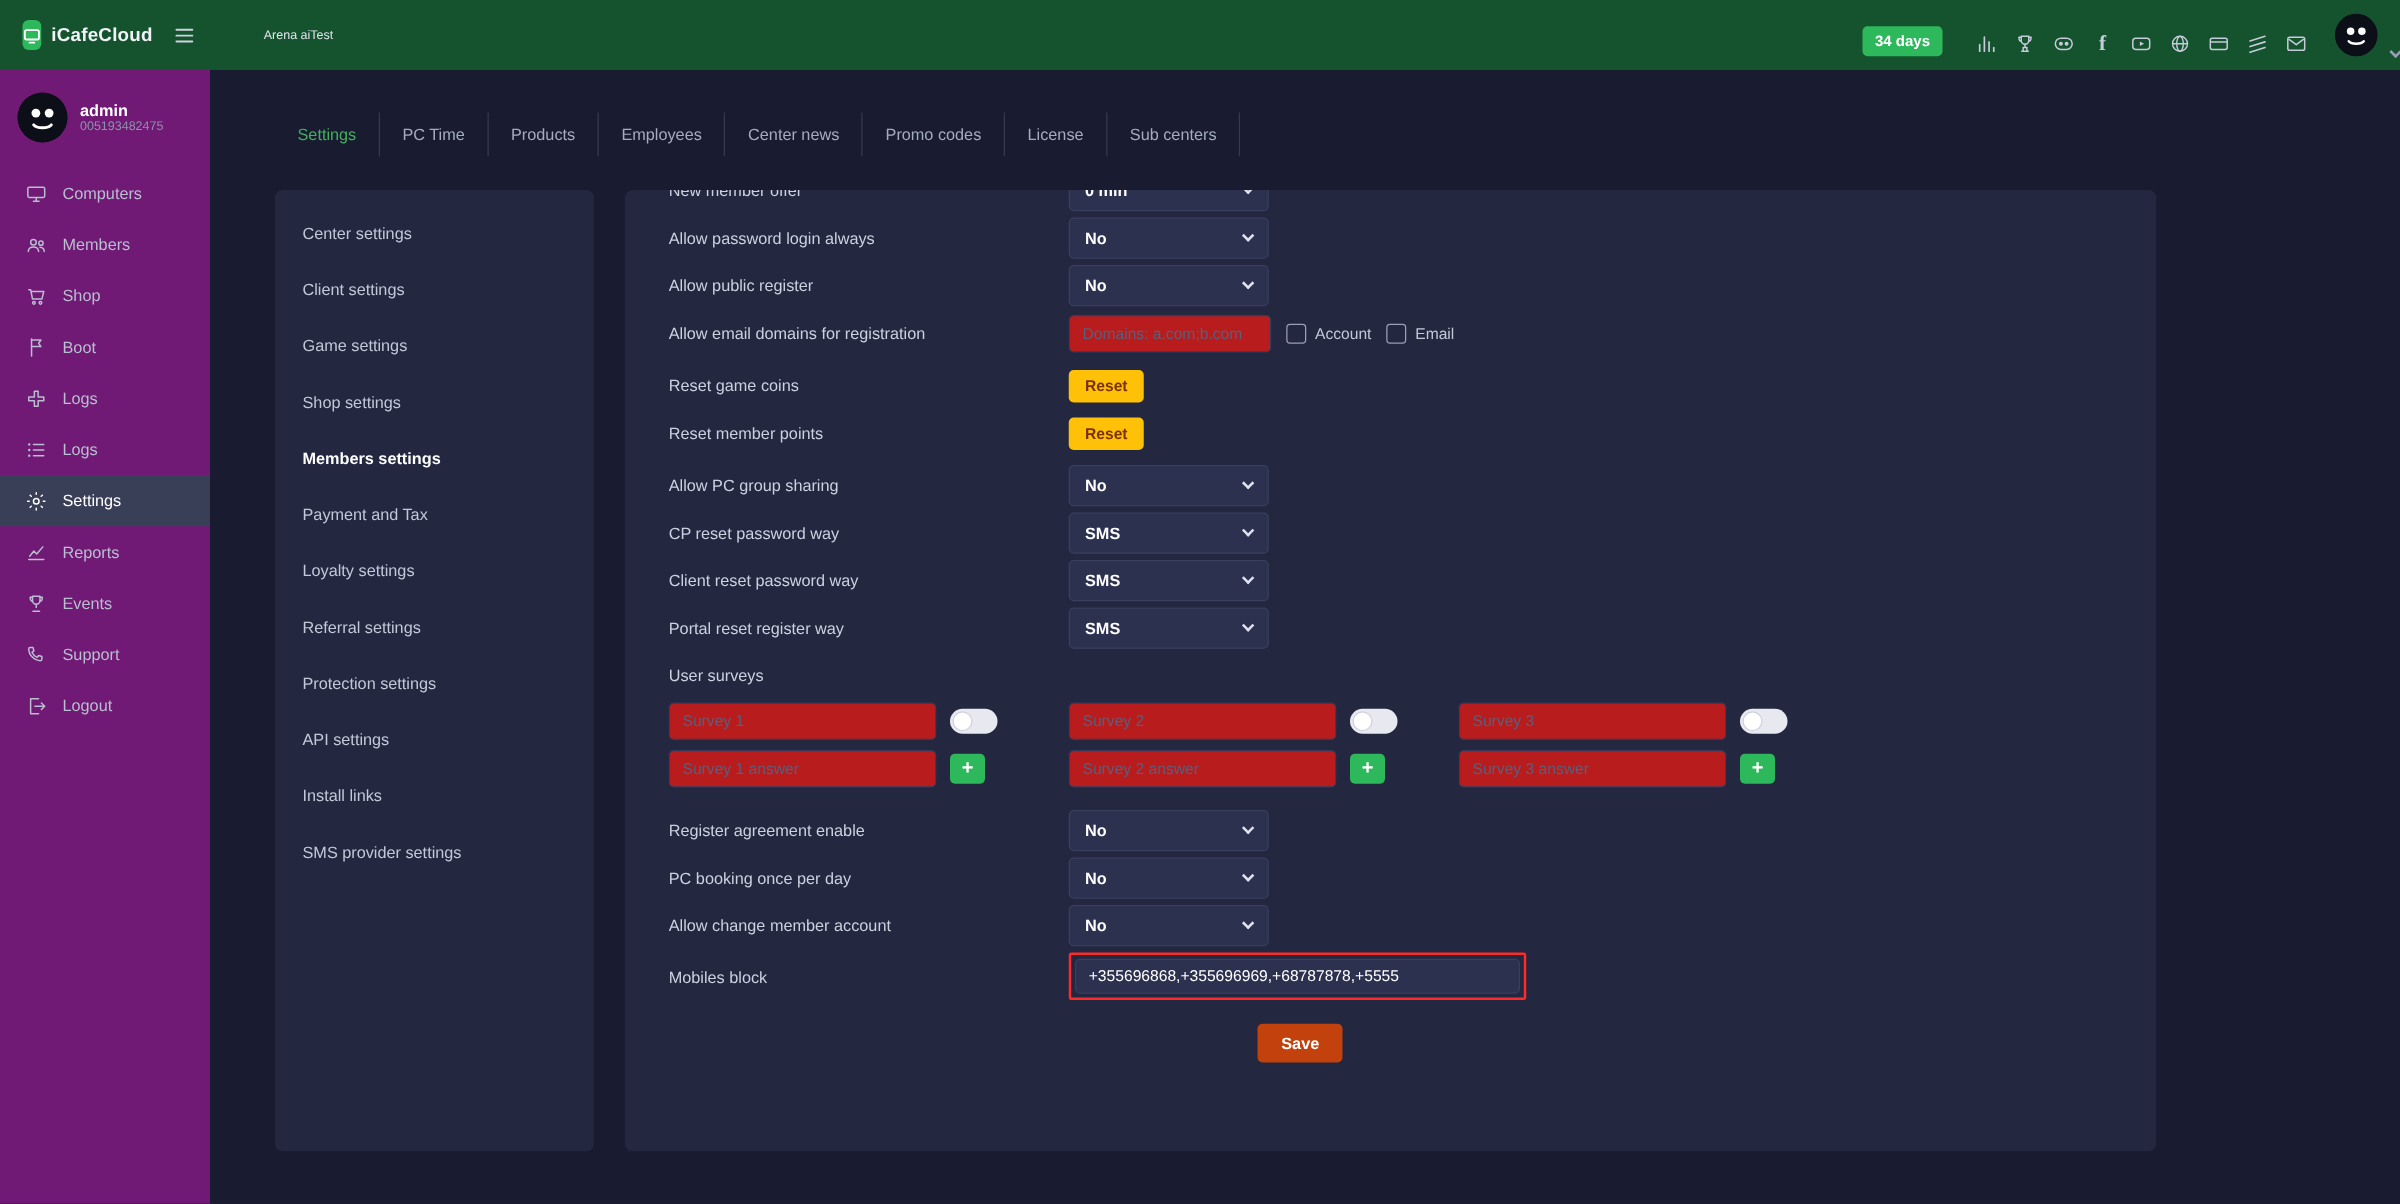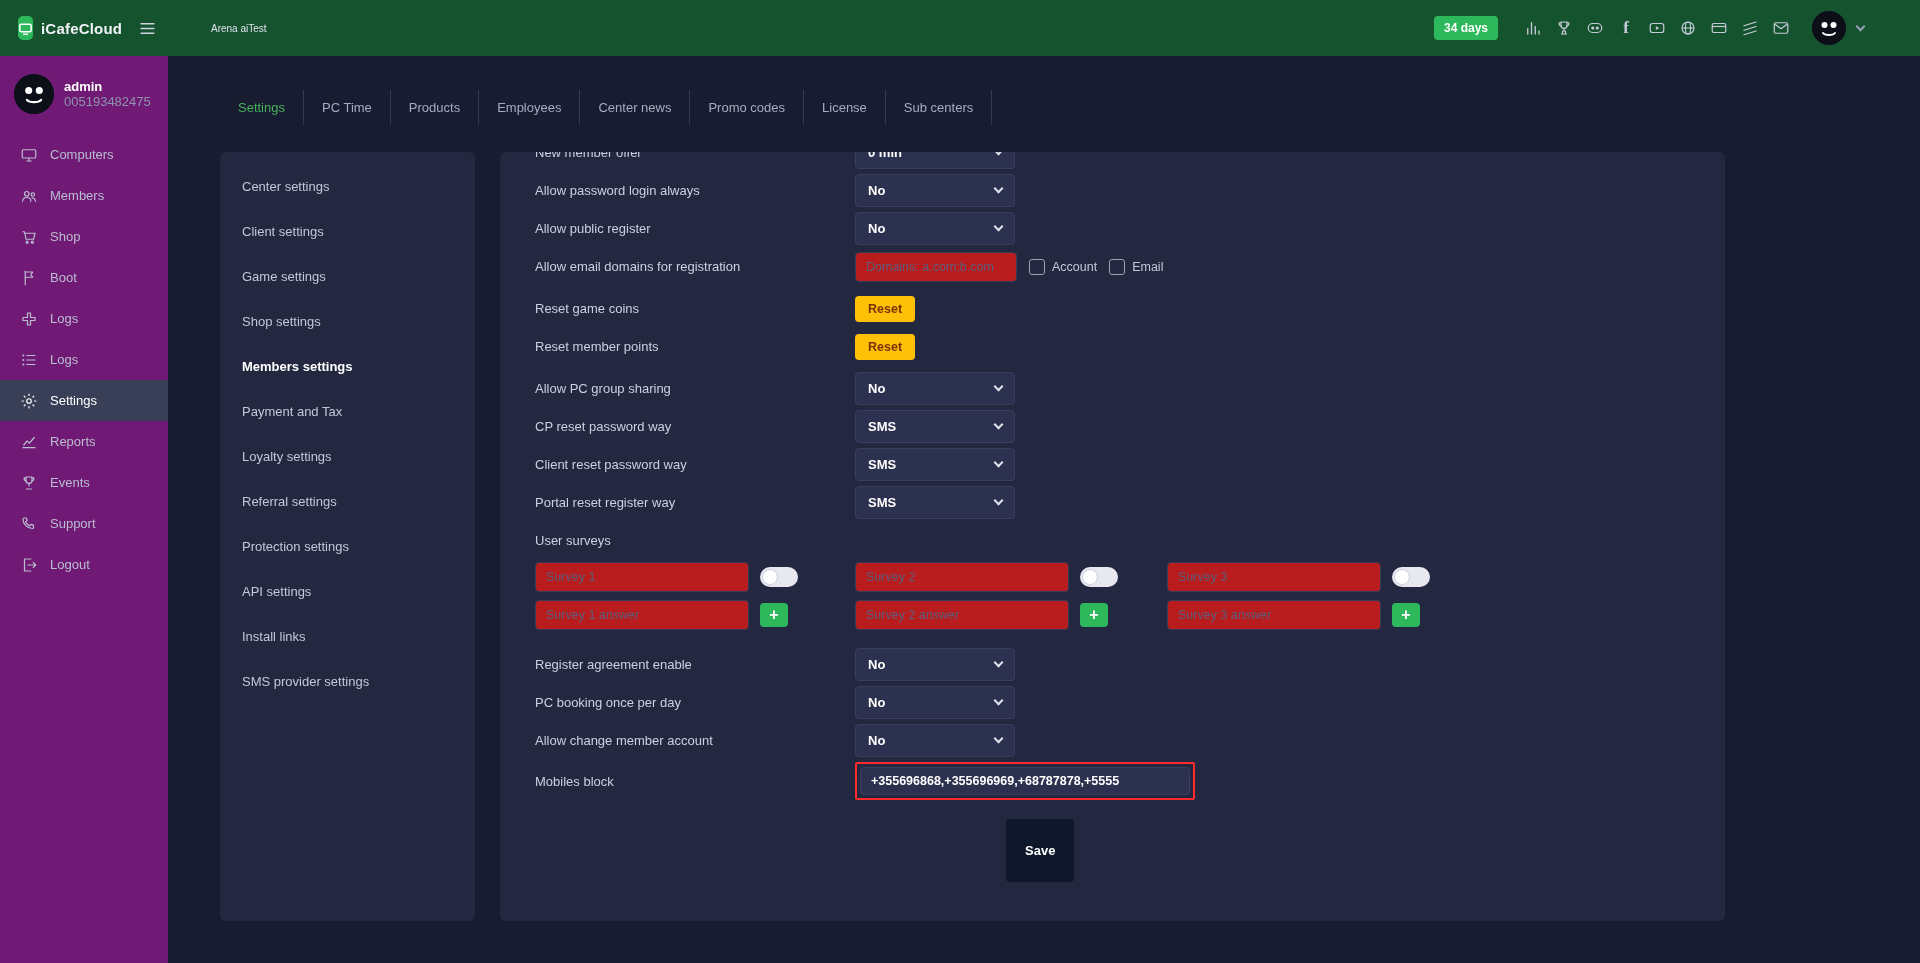--- a/index.html
+++ b/index.html
@@ -7,34 +7,34 @@
 body{background:#191c30;font-family:"Liberation Sans",sans-serif;color:#e8eaf2;overflow:hidden;position:relative}
 svg{display:block}
 
 
 .topbar{height:56px;background:#14532d;display:flex;align-items:center}
 .brand{display:flex;align-items:center;gap:8px;padding-left:18px;width:122px;cursor:pointer}
 .brand-logo{width:24px;height:24px;background:#2eb85c;border-radius:5px;display:flex;align-items:center;justify-content:center}
 .brand-name{font-size:15px;font-weight:700;color:#f0f2f8;letter-spacing:.2px;white-space:nowrap}
 .hamburger{background:none;border:none;color:#cfd3e0;margin-left:16px;cursor:pointer}
 .tb-title{font-size:10px;color:#dfe2ec;margin-left:54px}
-.tb-right{margin-left:auto;display:flex;align-items:center;gap:11px;padding-right:56px}
+.tb-right{margin-left:auto;display:flex;align-items:flex-end;gap:11px;}
 .badge{background:#2eb85c;color:#fff;font-size:12px;font-weight:700;padding:5px 10px;border-radius:4px;margin-right:14px;cursor:pointer}
 .ticon{color:#c6cbdb;width:20px;height:20px;display:flex;align-items:center;justify-content:center;cursor:pointer}
 .fb{font-weight:800;font-size:17px;font-family:"Liberation Serif",serif}
 .tb-avatar{width:34px;height:34px;border-radius:50%;overflow:hidden;margin-left:10px;cursor:pointer;background:#10121e}
 .chevdn{width:7px;height:7px;border-right:2px solid #9aa0b5;border-bottom:2px solid #9aa0b5;transform:rotate(45deg);margin-top:-4px;cursor:pointer}
 
 
 .shell{display:flex;height:907px}
 .sidebar{width:168px;background:#701a75;flex-shrink:0;padding-top:14px}
 .suser{display:flex;align-items:center;gap:10px;padding:4px 14px 20px}
 .savatar{width:40px;height:40px;border-radius:50%;overflow:hidden;flex-shrink:0;background:#0c0e18}
 .sname{font-size:13px;font-weight:700;color:#fff}
-.sid{font-size:13px;color:#8d93ab;margin-top:0}
+.sid{font-size:10px;color:#8d93ab;margin-top:0}
 .snav-item{display:flex;align-items:center;gap:12px;height:41px;padding-left:20px;color:#b9bed0;font-size:13px;cursor:pointer}
 .snav-item.active{background:#3a3f58;color:#fff}
 .sicon{width:18px;height:18px;display:flex;flex-shrink:0}
 
 
 .main{flex:1;padding:34px 0 0 52px}
 .tabs{display:flex}
 .tab{padding:10px 18px;font-size:13px;color:#a6abc0;border-right:1px solid #343952;cursor:pointer;white-space:nowrap}
 .tab.active{color:#43b05c}
 .content{display:flex;gap:25px;margin-top:27px}
@@ -60,22 +60,22 @@
 .cblabel{font-size:12.5px;color:#c3c7d8}
 .btn-reset{background:#ffc107;color:#7a3205;font-size:12.5px;font-weight:700;border:none;border-radius:4px;padding:6px 13px;cursor:pointer}
 .survey-grid{display:grid;grid-template-columns:320px 312px auto;align-items:center;margin-bottom:8px}
 .survey-grid.answers{margin-bottom:18px}
 .scol{display:flex;align-items:center;gap:11px}
 .sinput{width:214px}
 .toggle{width:38px;height:20px;border-radius:10px;background:#e8e9f0;position:relative;cursor:pointer;flex-shrink:0;border:none}
 .toggle::after{content:"";position:absolute;left:2px;top:2px;width:14px;height:14px;border-radius:50%;background:#fff;border:1px solid #cdd0dc}
 .btn-plus{width:28px;height:24px;background:#2eb85c;color:#fff;border:none;border-radius:4px;font-size:16px;font-weight:700;line-height:1;cursor:pointer}
 .red-box{border:2px solid #ff2b2b;padding:3px;display:inline-block;border-radius:2px}
-.mobiles-input{width:330px;height:28px;font-weight:700;color:#fff;background:#2d3150;border:1px solid #3a3f5e}
-.btn-save{background:#0f172a;color:#fff;border:none;border-radius:4px;font-size:13px;font-weight:700;padding:24px 19px;margin-left:471px;margin-top:14px;cursor:pointer}
+.mobiles-input{width:356px;height:28px;font-weight:400;color:#fff;background:#2d3150;border:1px solid #3a3f5e}
+.btn-save{background:#c2410c;color:#fff;border:none;border-radius:4px;font-size:13px;font-weight:700;padding:8px 19px;margin-left:471px;margin-top:14px;cursor:pointer}
 </style>
 </head>
 <body>
 
 <header class="topbar">
   <div class="brand">
     <span class="brand-logo">
       <svg width="15" height="15" viewBox="0 0 24 24" fill="none" stroke="#fff" stroke-width="2.4" stroke-linecap="round">
           <rect x="3" y="5" width="18" height="12" rx="2"></rect>
           <path d="M9 21h6"></path>

